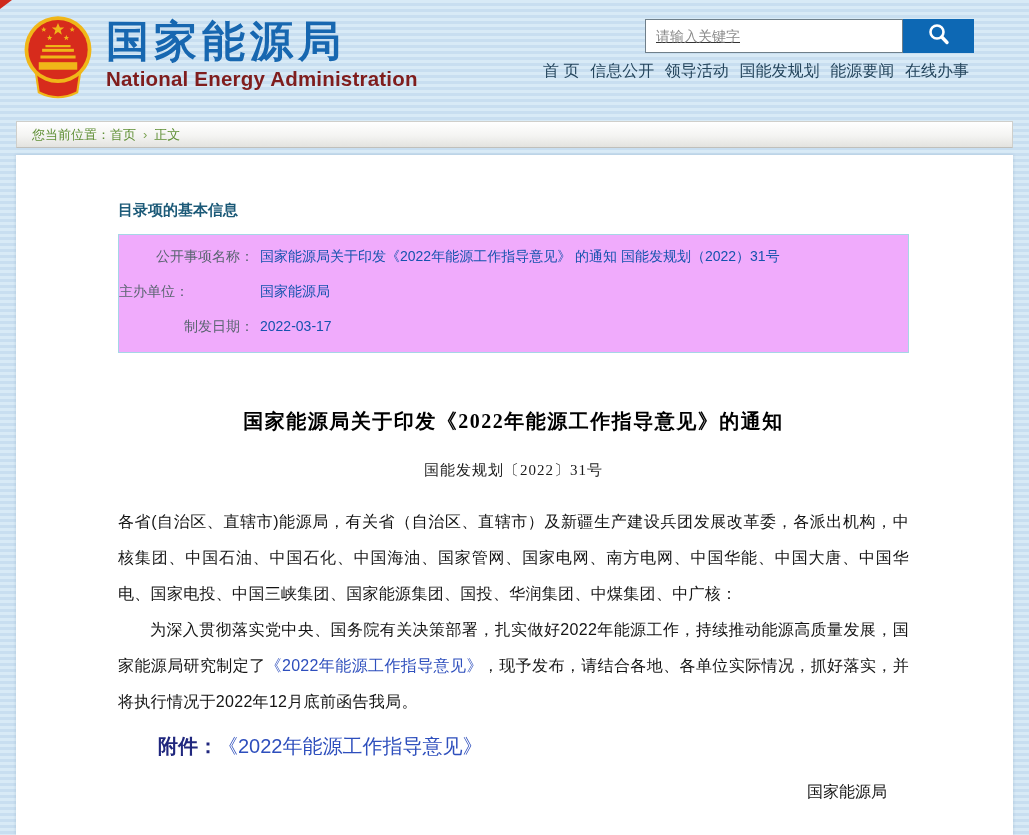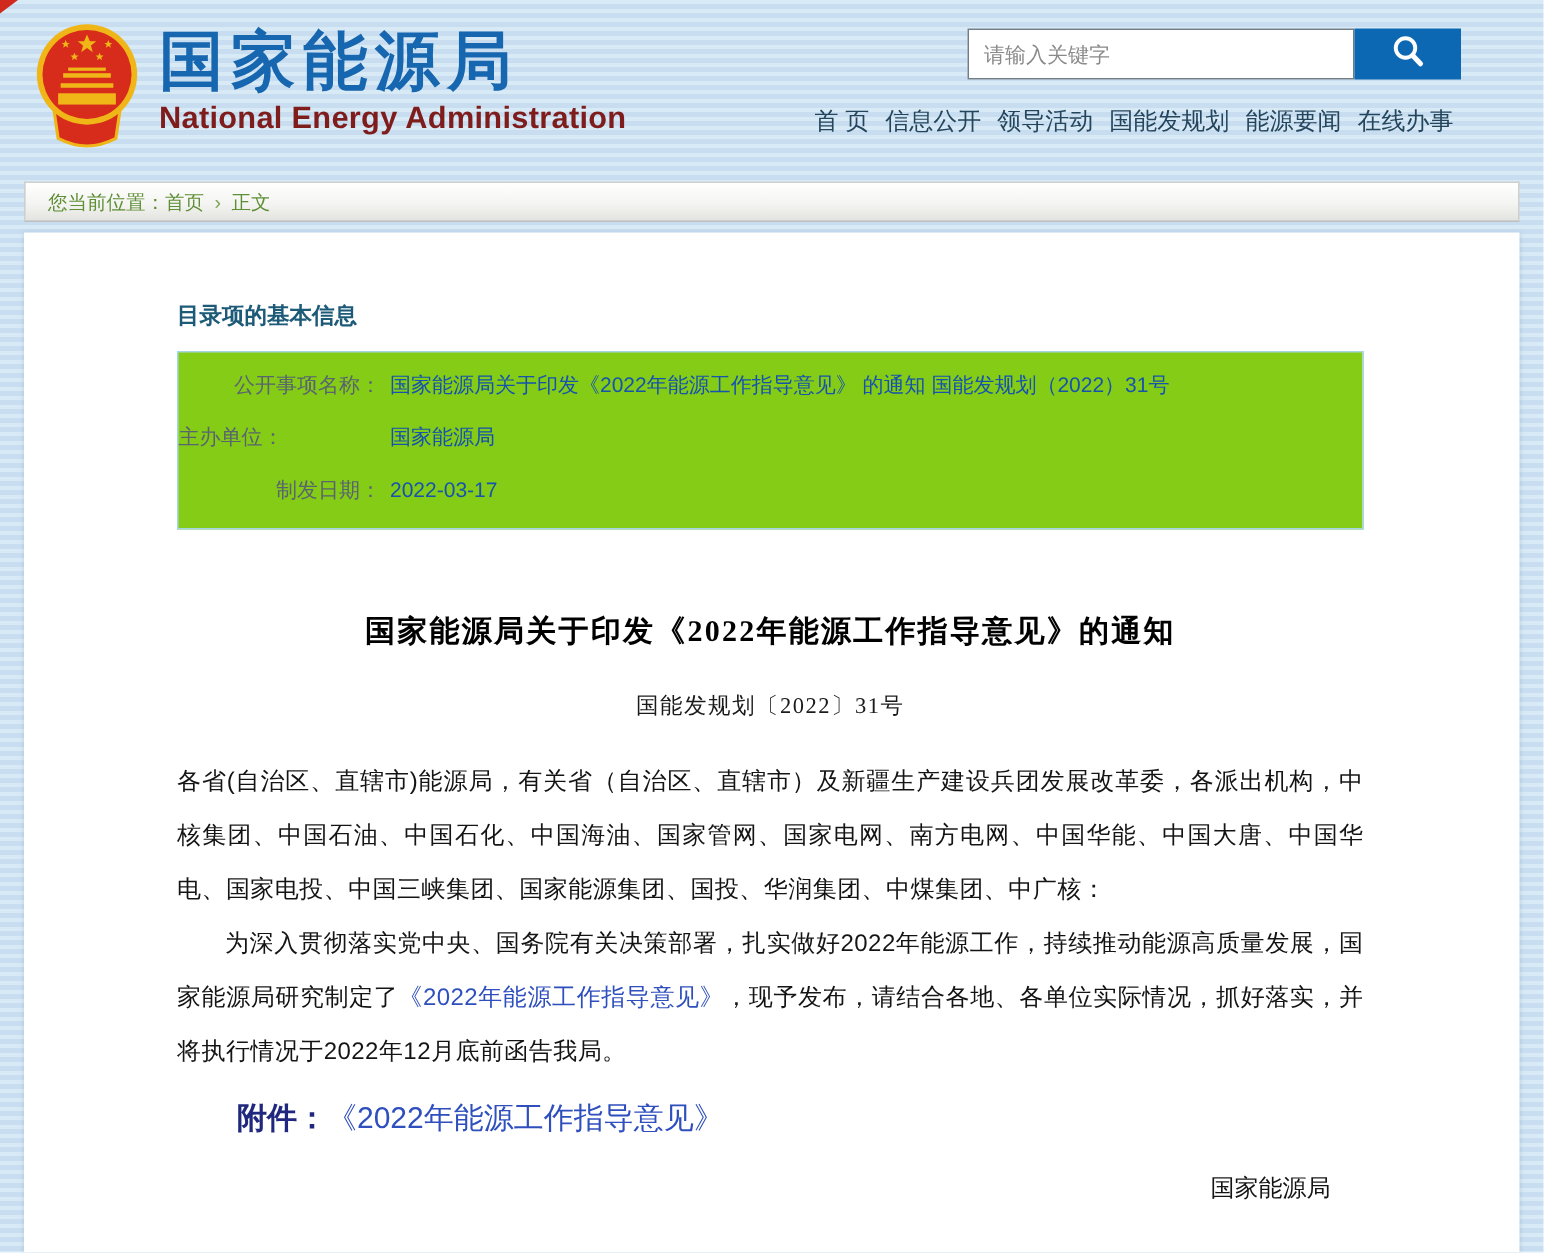--- a/index.html
+++ b/index.html
@@ -14,41 +14,41 @@
     border-top:9px solid #cf2a1d; border-right:12px solid transparent; z-index:5; }
 
   
   .header { position:relative; height:121px; }
   .emblem { position:absolute; left:16px; top:12px; width:84px; height:92px; }
   .site-titles { position:absolute; left:106px; top:16px; }
   .site-zh { font-size:43px; font-weight:bold; color:#1767b0; letter-spacing:5px; line-height:50px; }
   .site-en { font-size:20.5px; font-weight:bold; color:#7f1d1d; line-height:26px; letter-spacing:0.2px; }
   .search-row { position:absolute; top:19px; left:645px; display:flex; }
   .search-input { width:258px; height:34px; border:1px solid #6f7f8a; background:#fff;
-    padding:0 10px; font-size:14px; color:#333; outline:none; }
+    padding:0 10px; font-size:14px; color:#333; outline:none;text-decoration:underline; }
   .search-input::placeholder { color:#8a8a8a; }
   .search-btn { width:71px; height:34px; background:#0d68b4; border:none; cursor:pointer;
     display:flex; align-items:center; justify-content:center; }
-  .nav { position:absolute; top:71px; left:543px; width:426px; display:flex; justify-content:space-between; }
+  .nav { position:absolute; top:61px; left:543px; width:426px; display:flex; justify-content:space-between; }
   .nav a { font-size:16px; color:#24455c; text-decoration:none; white-space:nowrap; }
 
   
   .breadcrumb-bar { margin:0 16px; height:27px; display:flex; align-items:center; padding-left:15px;
     background:linear-gradient(180deg,#ffffff 0%,#f4f4f2 55%,#e3e3df 100%);
     border:1px solid #cfcfcb; border-bottom-color:#bfbfbb; font-size:13px; color:#5f8f35; }
   .breadcrumb-bar a { color:#5f8f35; text-decoration:none; }
   .crumb-sep { margin:0 7px; color:#7da455; }
 
   
   .panel { margin:7px 16px 0; background:#ffffff; min-height:680px;
     box-shadow:0 0 3px rgba(90,120,150,.25); padding:46px 104px 0 102px; }
 
   .section-title { font-size:15px; font-weight:bold; color:#1c5a78; }
 
-  .infobox { margin-top:14px; border:1px solid #a6d6e6; background:#84cc16; padding:4px 0 8px; }
+  .infobox { margin-top:14px; border:1px solid #a6d6e6; background:#f0abfc; padding:4px 0 8px; }
   .ib-row { display:flex; line-height:35px; font-size:14px; }
   .ib-label { width:135px; text-align:right; color:#596470; flex:none; }
   .ib-value { color:#1553ae; padding-left:6px; }
   .ib-cell-first { width:282px; display:flex; flex:none; }
   .ib-cell-first .ib-label { width:135px; }
   .ib-label-2 { width:135px; text-align:left; color:#596470; flex:none; }
 
   .art-title { margin-top:54px; text-align:center; font-family:"Liberation Serif","DejaVu Serif",serif;
     font-weight:bold; font-size:20px; color:#000; letter-spacing:1.5px; line-height:28px; }
   .doc-num { margin-top:26px; text-align:center; font-family:"Liberation Serif","DejaVu Serif",serif;

